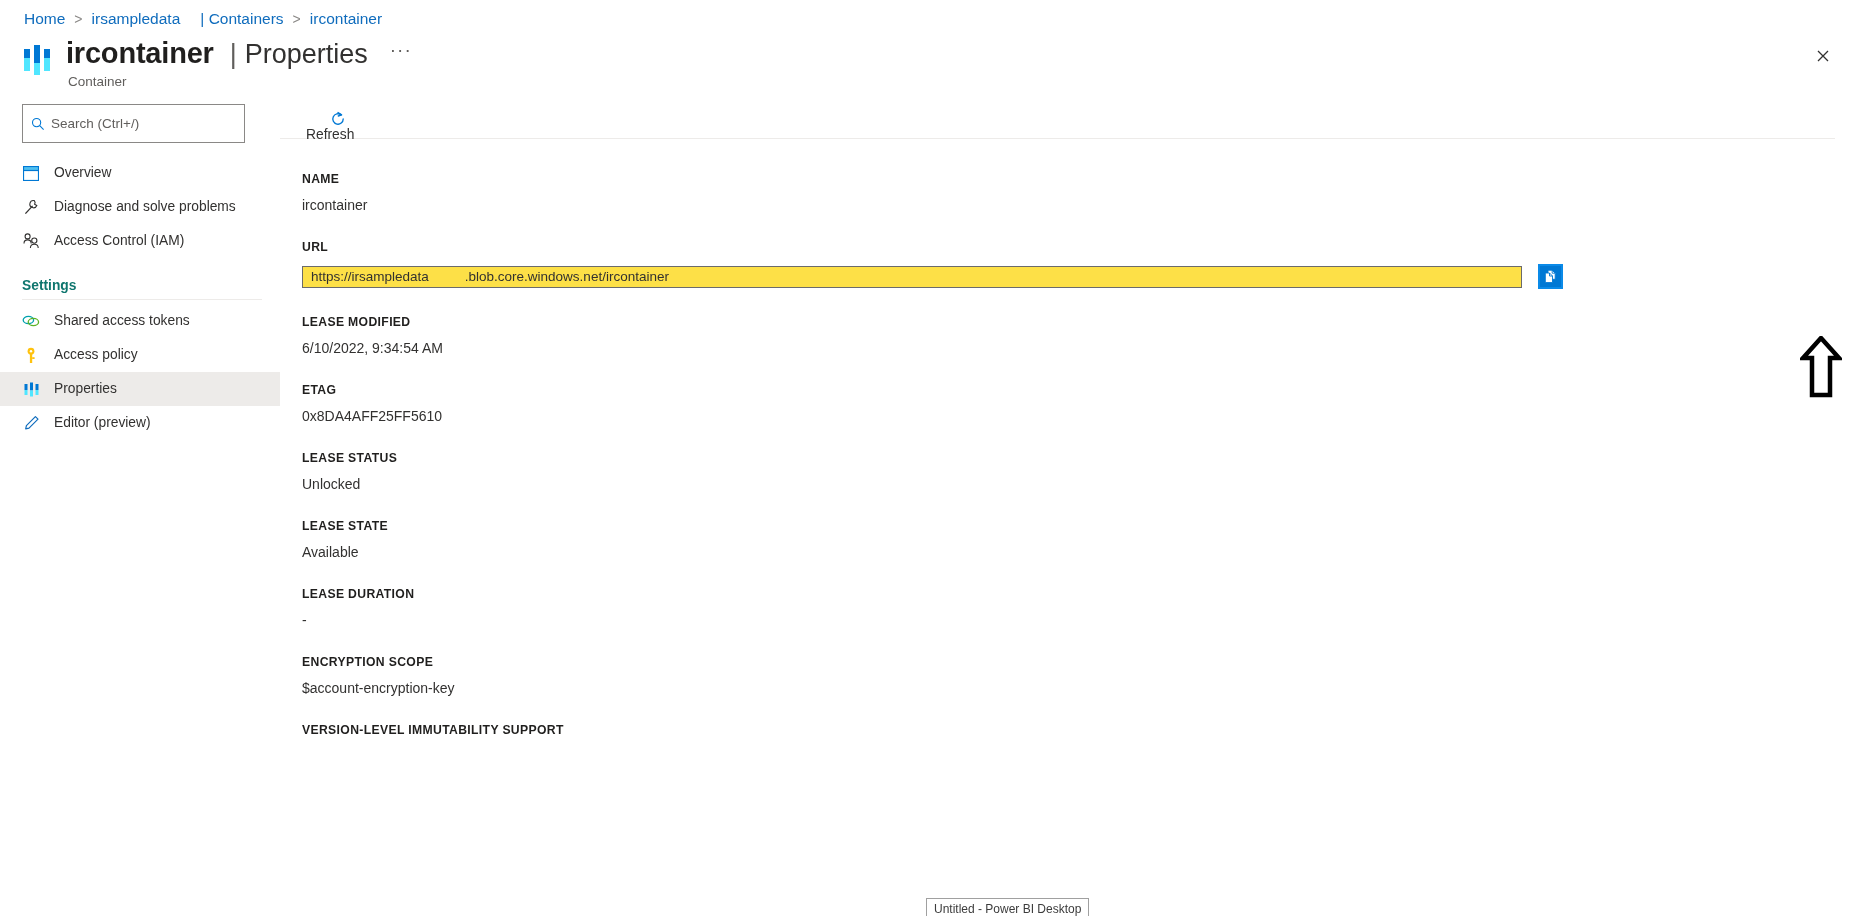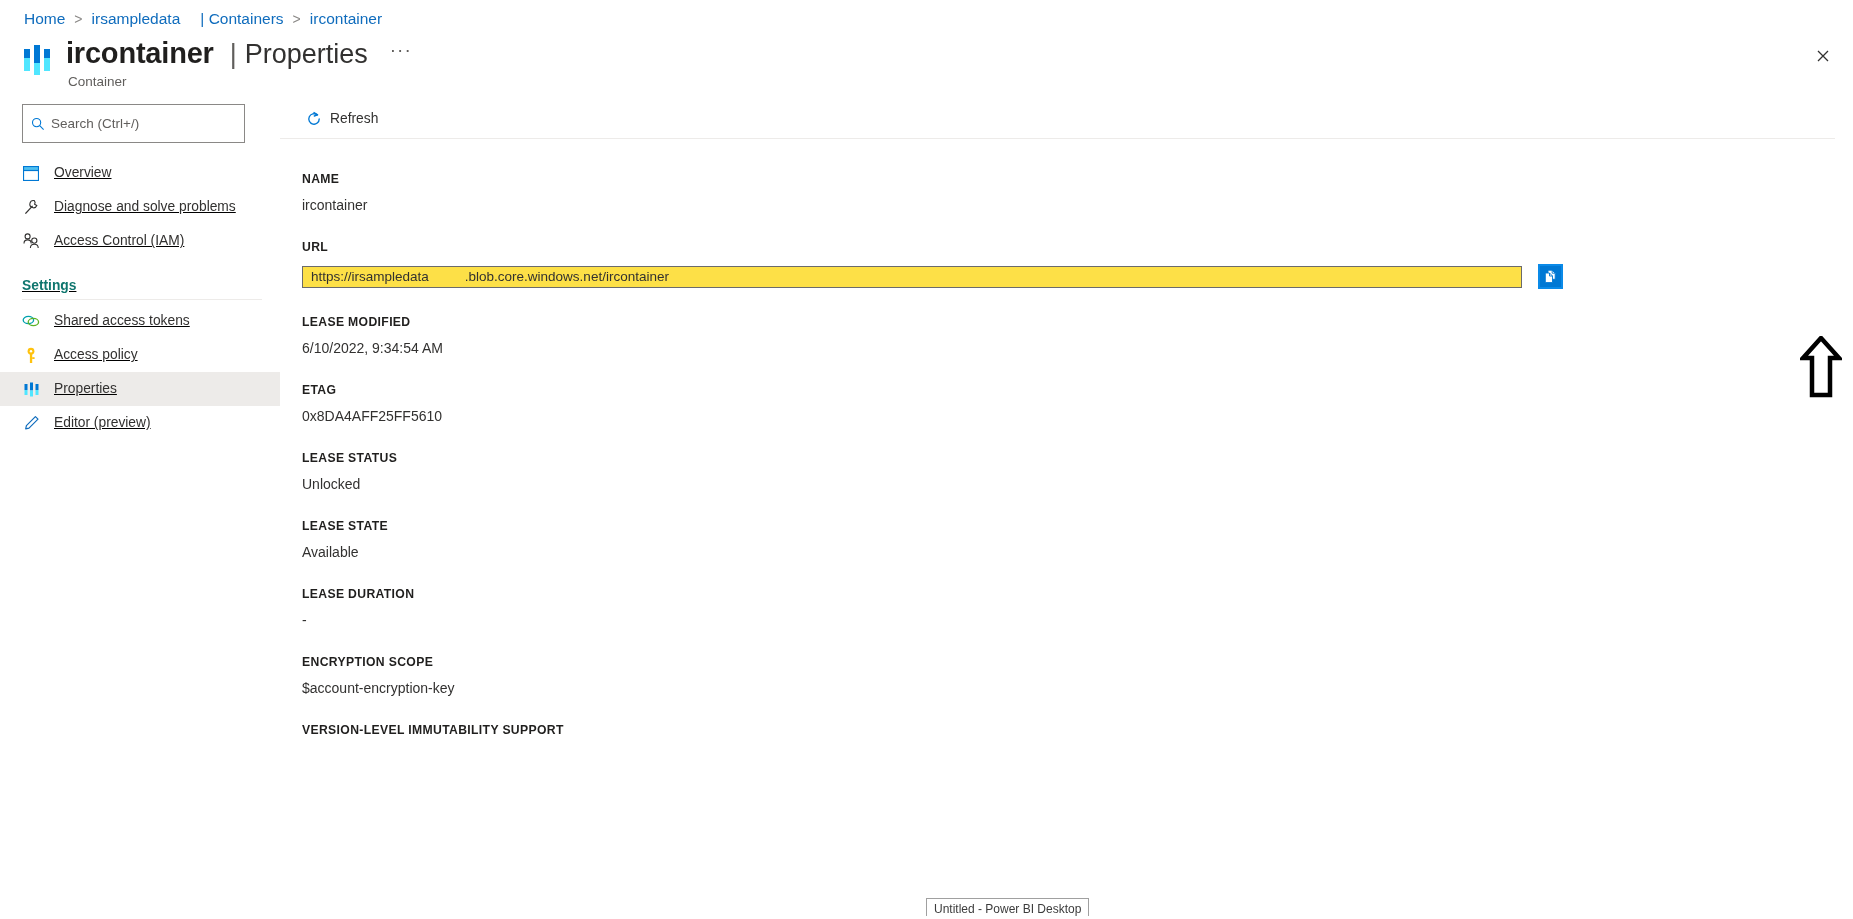--- a/index.html
+++ b/index.html
@@ -76,21 +76,21 @@
   .search-inp {
     border: none; outline: none; font-size: 13.5px; color: #605e5c;
     font-family: inherit; width: 185px; background: transparent; padding:0;
   }
   .search-inp::placeholder { color:#605e5c; opacity: 1; }
   .collapse-btn {
     position: absolute; left: 256px; top: 3px; font-size: 15px; color:#605e5c;
     cursor: pointer; width: 18px; text-align:center; line-height: 20px;
   }
 
-  .nav-list { margin-top: 13px; text-decoration: underline; }
+  .nav-list { margin-top: 13px; }
   .nav-item {
     height: 34px; display: flex; align-items: center; padding-left: 22px;
     font-size: 13.8px; color: #323130; cursor: pointer; position: relative;
   }
   .nav-item.selected { background: #edebe9; }
   .nav-ico {
     width: 18px; height: 18px; margin-right: 14px; flex: 0 0 auto;
     display: flex; align-items: center; justify-content: center;
   }
   .nav-label { line-height: 18px; }
@@ -104,22 +104,22 @@
   
   .content {
     position: absolute; left: 280px; top: 104px; right: 0; bottom: 0;
     background:#fff; overflow: hidden;
   }
   .cmdbar {
     height: 35px; display: flex; align-items: center; padding-left: 22px;
     border-bottom: 1px solid #edebe9; margin-right: 18px;
   }
   .cmd-btn {
-    display: flex; align-items: flex-start; font-size: 13.8px; color: #323130;
-    cursor: pointer; padding: 4px 8px 4px 4px; height: 28px;
+    display: flex; align-items: flex-end; font-size: 13.8px; color: #323130;
+    cursor: pointer; padding: 4px 8px 4px 4px; height: 28px; flex-direction: column;
   }
   .cmd-ico { width: 16px; height: 16px; margin-right: 8px; display:flex; align-items:center; justify-content:center;}
 
   .props { padding: 33px 0 0 22px; }
   .prop { margin-bottom: 26px; }
   .prop-label {
     font-size: 12.2px; font-weight: 700; color: #201f1e;
     letter-spacing: 0.35px; margin-bottom: 10px;
   }
   .prop-value { font-size: 14px; color: #323130; line-height: 18px; }

